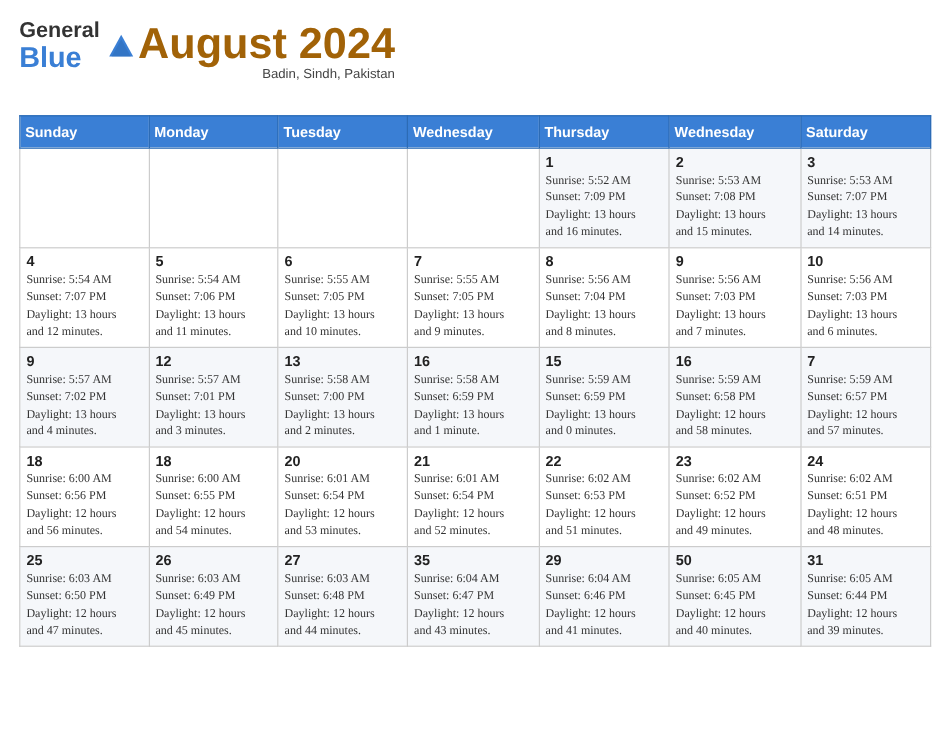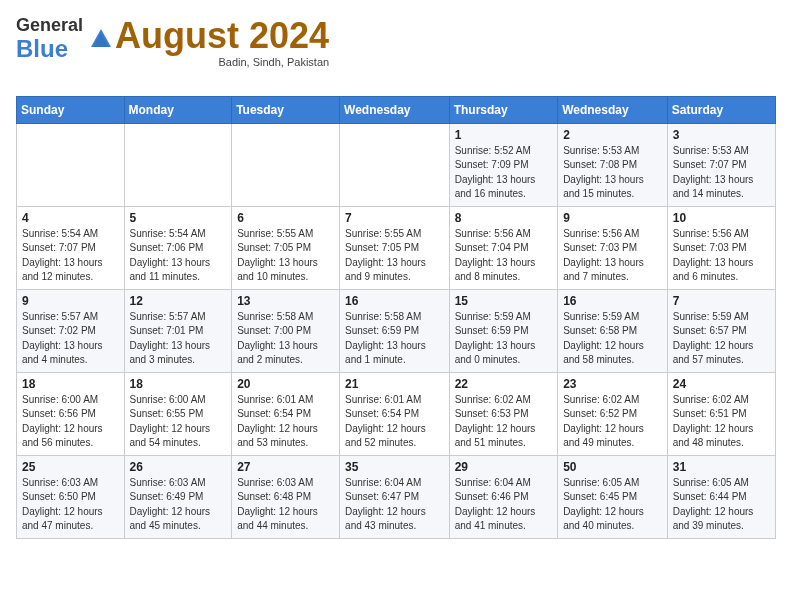--- a/index.html
+++ b/index.html
@@ -81,20 +81,21 @@
     .day-num {
       font-size: 12px;
       font-weight: bold;
       color: #222;
       margin-bottom: 2px;
     }
     .day-info {
       font-size: 10px;
       color: #333;
       line-height: 1.45;
+      font-family: Liberation Serif, serif;
     }
     .empty-cell {
       background: #fff !important;
     }
   </style>
 </head>
 <body>
 
 <div class="header">
   <div class="logo">

